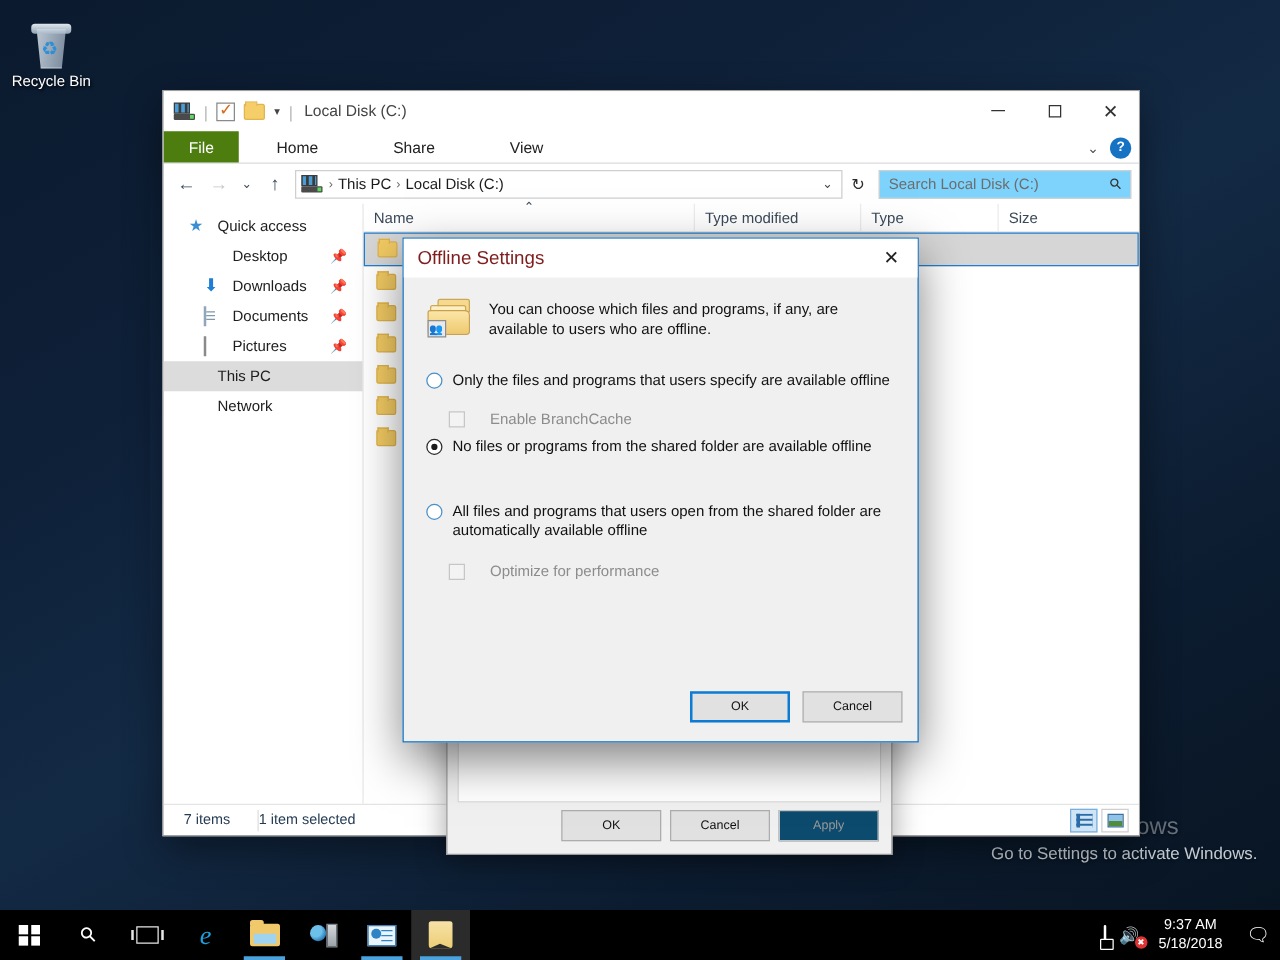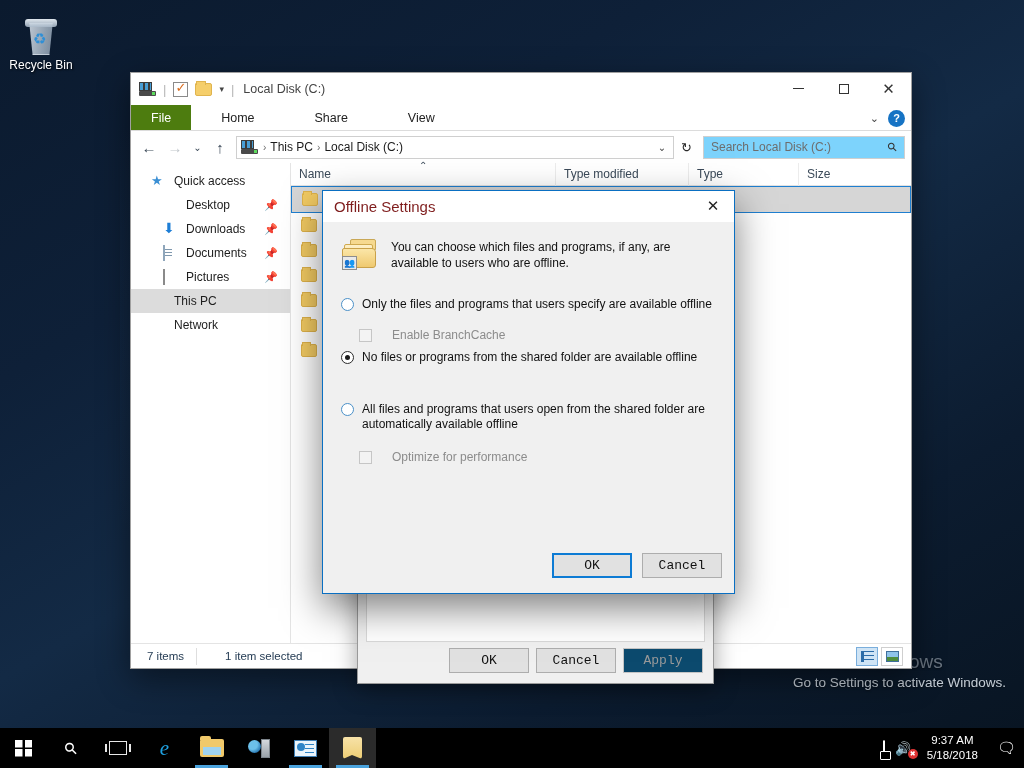--- a/index.html
+++ b/index.html
@@ -216,21 +216,21 @@
   }
   .folder-sm:before {
     content: ""; position: absolute; left: 0; top: -3px; width: 7px; height: 3px;
     background: #f3cb63; border: 1px solid #dfb34b; border-bottom: none;
   }
   .statusbar {
     height: 25px; border-top: 1px solid #e4e4e4; display: flex; align-items: center;
     font-size: 11.5px; color: #243b53; background: #fff; position: relative;
   }
   .statusbar .sb-items { padding-left: 16px; }
-  .statusbar .sb-sel { padding-left: 28px; border-left: 1px solid #dedede; margin-left: 12px; padding-right: 20px; height: 17px; display:flex; align-items:center;}
+  .statusbar .sb-sel { border-left: 1px solid #dedede; margin-left: 22px; padding-right: 20px; height: 17px; display:flex; align-items:center;}
   .viewmodes { position: absolute; right: 8px; display: flex; gap: 3px; }
   .vm {
     width: 22px; height: 19px; background: #fff; border: 1px solid #cfcfcf;
     display: flex; align-items: center; justify-content: center;
   }
   .vm.active { background: #cfe4f5; border-color: #7aaedc; }
   .vm-details {
     width: 13px; height: 11px;
     background:
       linear-gradient(90deg,#2b6ca8 3px, transparent 3px) 0 0/13px 3px repeat-y,
@@ -250,22 +250,22 @@
   .bg-dialog .bd-list {
     position: absolute; left: 8px; top: 286px; right: 8px; height: 55px;
     background: #fff; border: 1px solid #d8d8d8;
   }
   .bg-dialog .bd-buttons {
     position: absolute; right: 10px; bottom: 10px; display: flex; gap: 7px;
   }
 
   .btn {
     height: 25px; min-width: 80px; padding: 0 10px;
-    background: #e1e1e1; border: 1px solid #adadad; font-size: 13px; color: #111;
-    display: flex; align-items: center; justify-content: center; font-family: Liberation Mono, monospace;
+    background: #e1e1e1; border: 1px solid #adadad; font-size: 10px; color: #111;
+    display: flex; align-items: center; justify-content: center;
   }
   .btn.disabled { color: #9a9a9a; border-color: #c4c4c4; background: #0c4a6e; }
   .btn.default { border: 2px solid #0d7bd4; background: #e1e1e1; }
 
   
   .dialog {
     position: absolute; left: 322px; top: 190px; width: 413px; height: 404px;
     background: #f0f0f0; border: 1px solid #0a6fc2;
     box-shadow: 0 14px 36px rgba(0,0,0,.5);
     display: flex; flex-direction: column;

